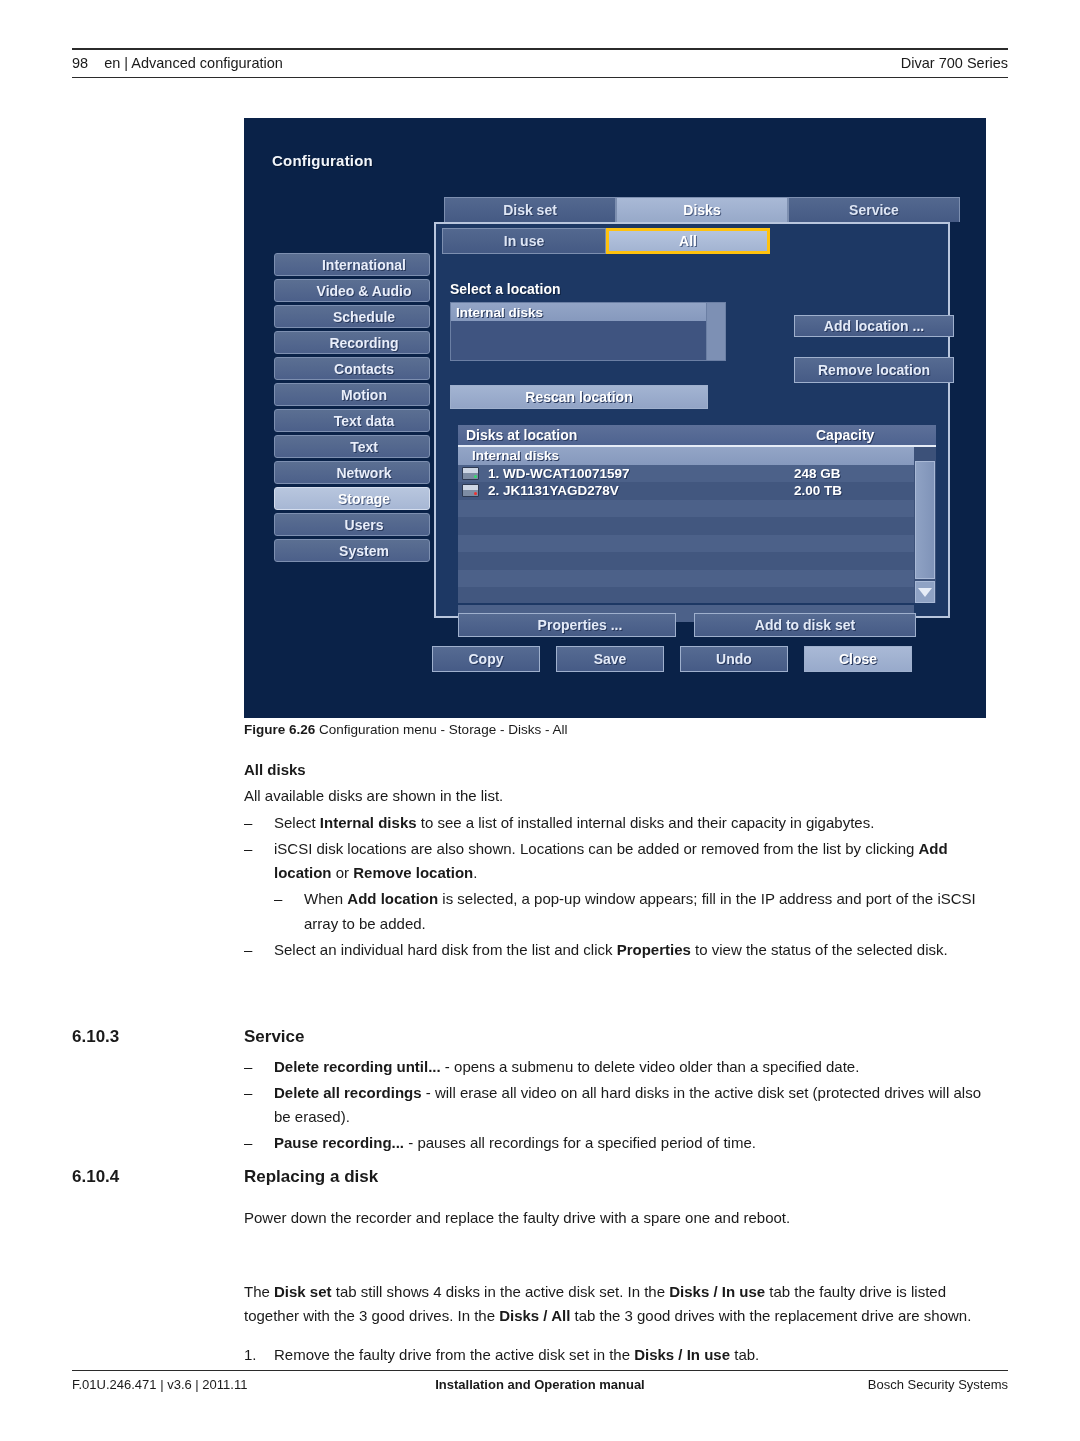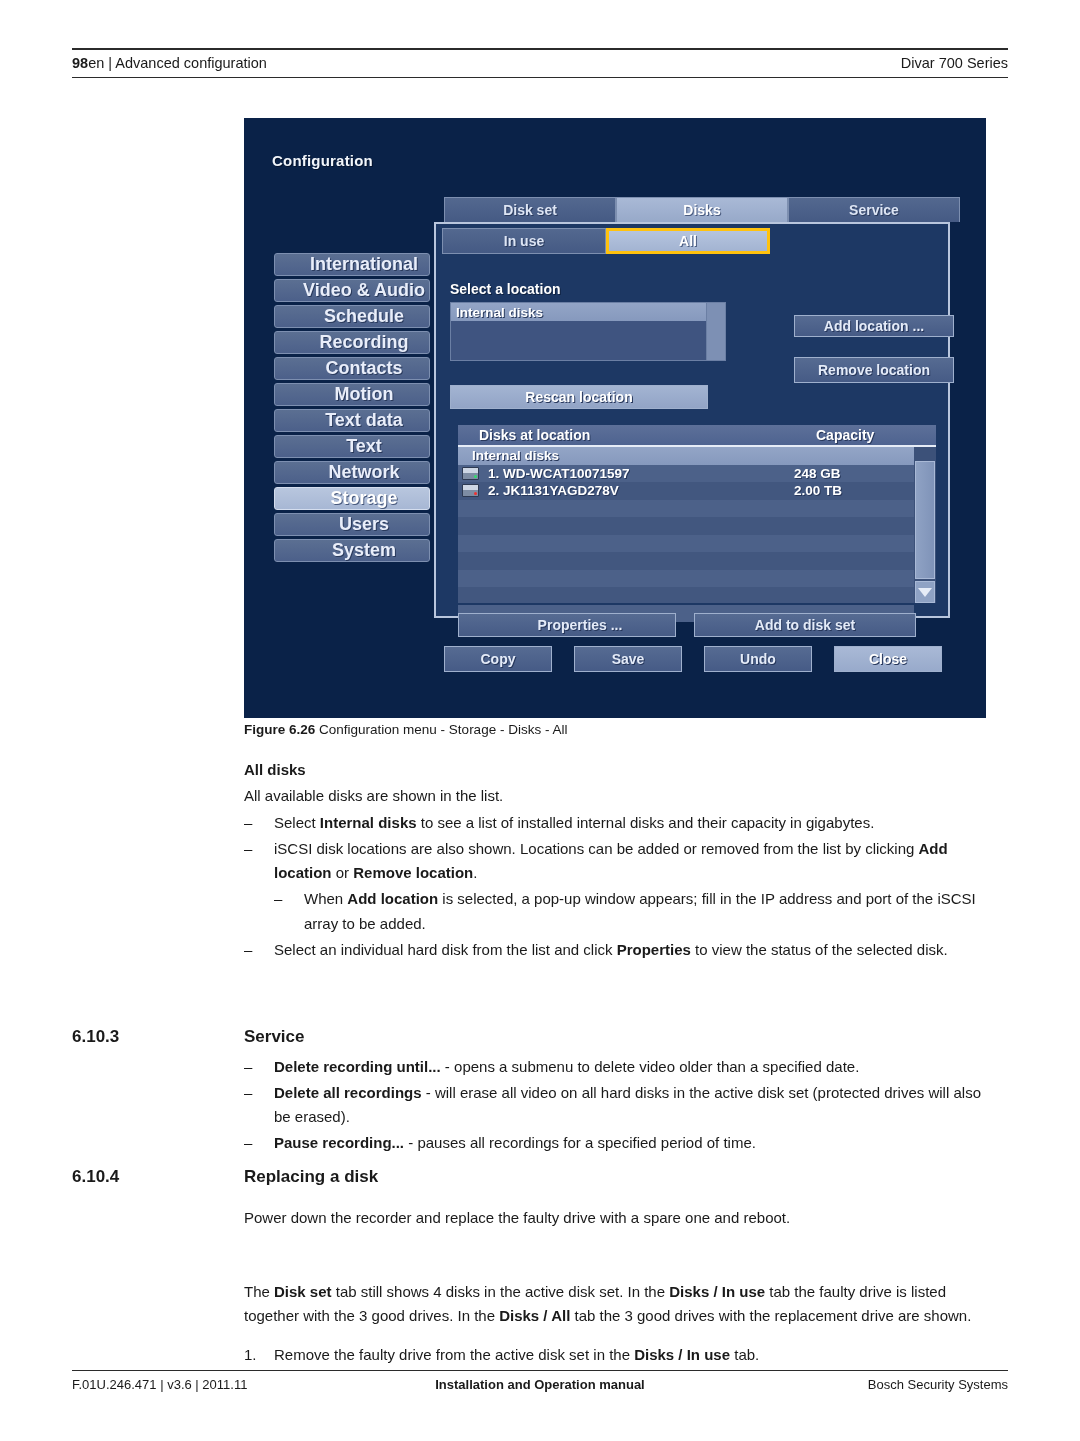--- a/index.html
+++ b/index.html
@@ -25,21 +25,22 @@
   }
   .rule-thick { border-top: 2px solid #2b2b2b; }
   .rule-thin  { border-top: 1px solid #2b2b2b; }
   .header-row {
     display: flex;
     align-items: baseline;
     padding: 5px 0 6px 0;
     font-size: 14.5px;
   }
   .header-pageno {
-    font-weight: bold;
+    font-weight: normal;
+    margin-right: 16px;
   }
   .header-left { white-space: nowrap; }
   .header-right {
     margin-left: auto;
     white-space: nowrap;
   }
 
   
   .shot {
     position: absolute;
@@ -71,21 +72,21 @@
   }
   .side-item {
     height: 23px;
     margin-bottom: 3px;
     background: linear-gradient(#5b6f92, #4c608a);
     border: 1px solid #7d8fb0;
     border-radius: 3px;
     display: flex;
     align-items: center;
     justify-content: center;
-    font-size: 18px;
+    font-size: 14px;
     font-weight: bold;
     color: #e9eefa;
     text-shadow: 1px 1px 0 #2a3a5c;
     box-sizing: border-box;
     padding-left: 24px;
   }
   .side-item.sel {
     background: linear-gradient(#b8c6de, #a7b7d4);
     color: #ffffff;
     text-shadow: 1px 1px 0 #47587c;
@@ -271,21 +272,21 @@
     height: 20px;
     background: linear-gradient(#5d7099, #4e6390);
     border-bottom: 2px solid #e6ecf7;
     display: flex;
     align-items: center;
     font-size: 14px;
     font-weight: bold;
     color: #ffffff;
     text-shadow: 1px 1px 0 #28385c;
   }
-  .disks-head .c1 { flex: 1; padding-left: 21px; }
+  .disks-head .c1 { flex: 1; padding-left: 8px; }
   .disks-head .c2 { width: 120px; }
   .disks-body {
     position: absolute;
     left: 0;
     top: 22px;
     right: 0;
     bottom: 0;
     display: flex;
   }
   .disks-rows {
@@ -372,25 +373,25 @@
     position: absolute;
     left: 258px;
     top: 340px;
     width: 222px;
     height: 24px;
   }
 
   
   .footbtns {
     position: absolute;
-    left: 200px;
+    left: 188px;
     top: 528px;
     width: 508px;
     display: flex;
-    gap: 22px;
+    gap: 16px;
   }
   .footbtns .btn {
     width: 108px;
     height: 26px;
   }
 
   
   .figcap {
     position: absolute;
     left: 244px;

